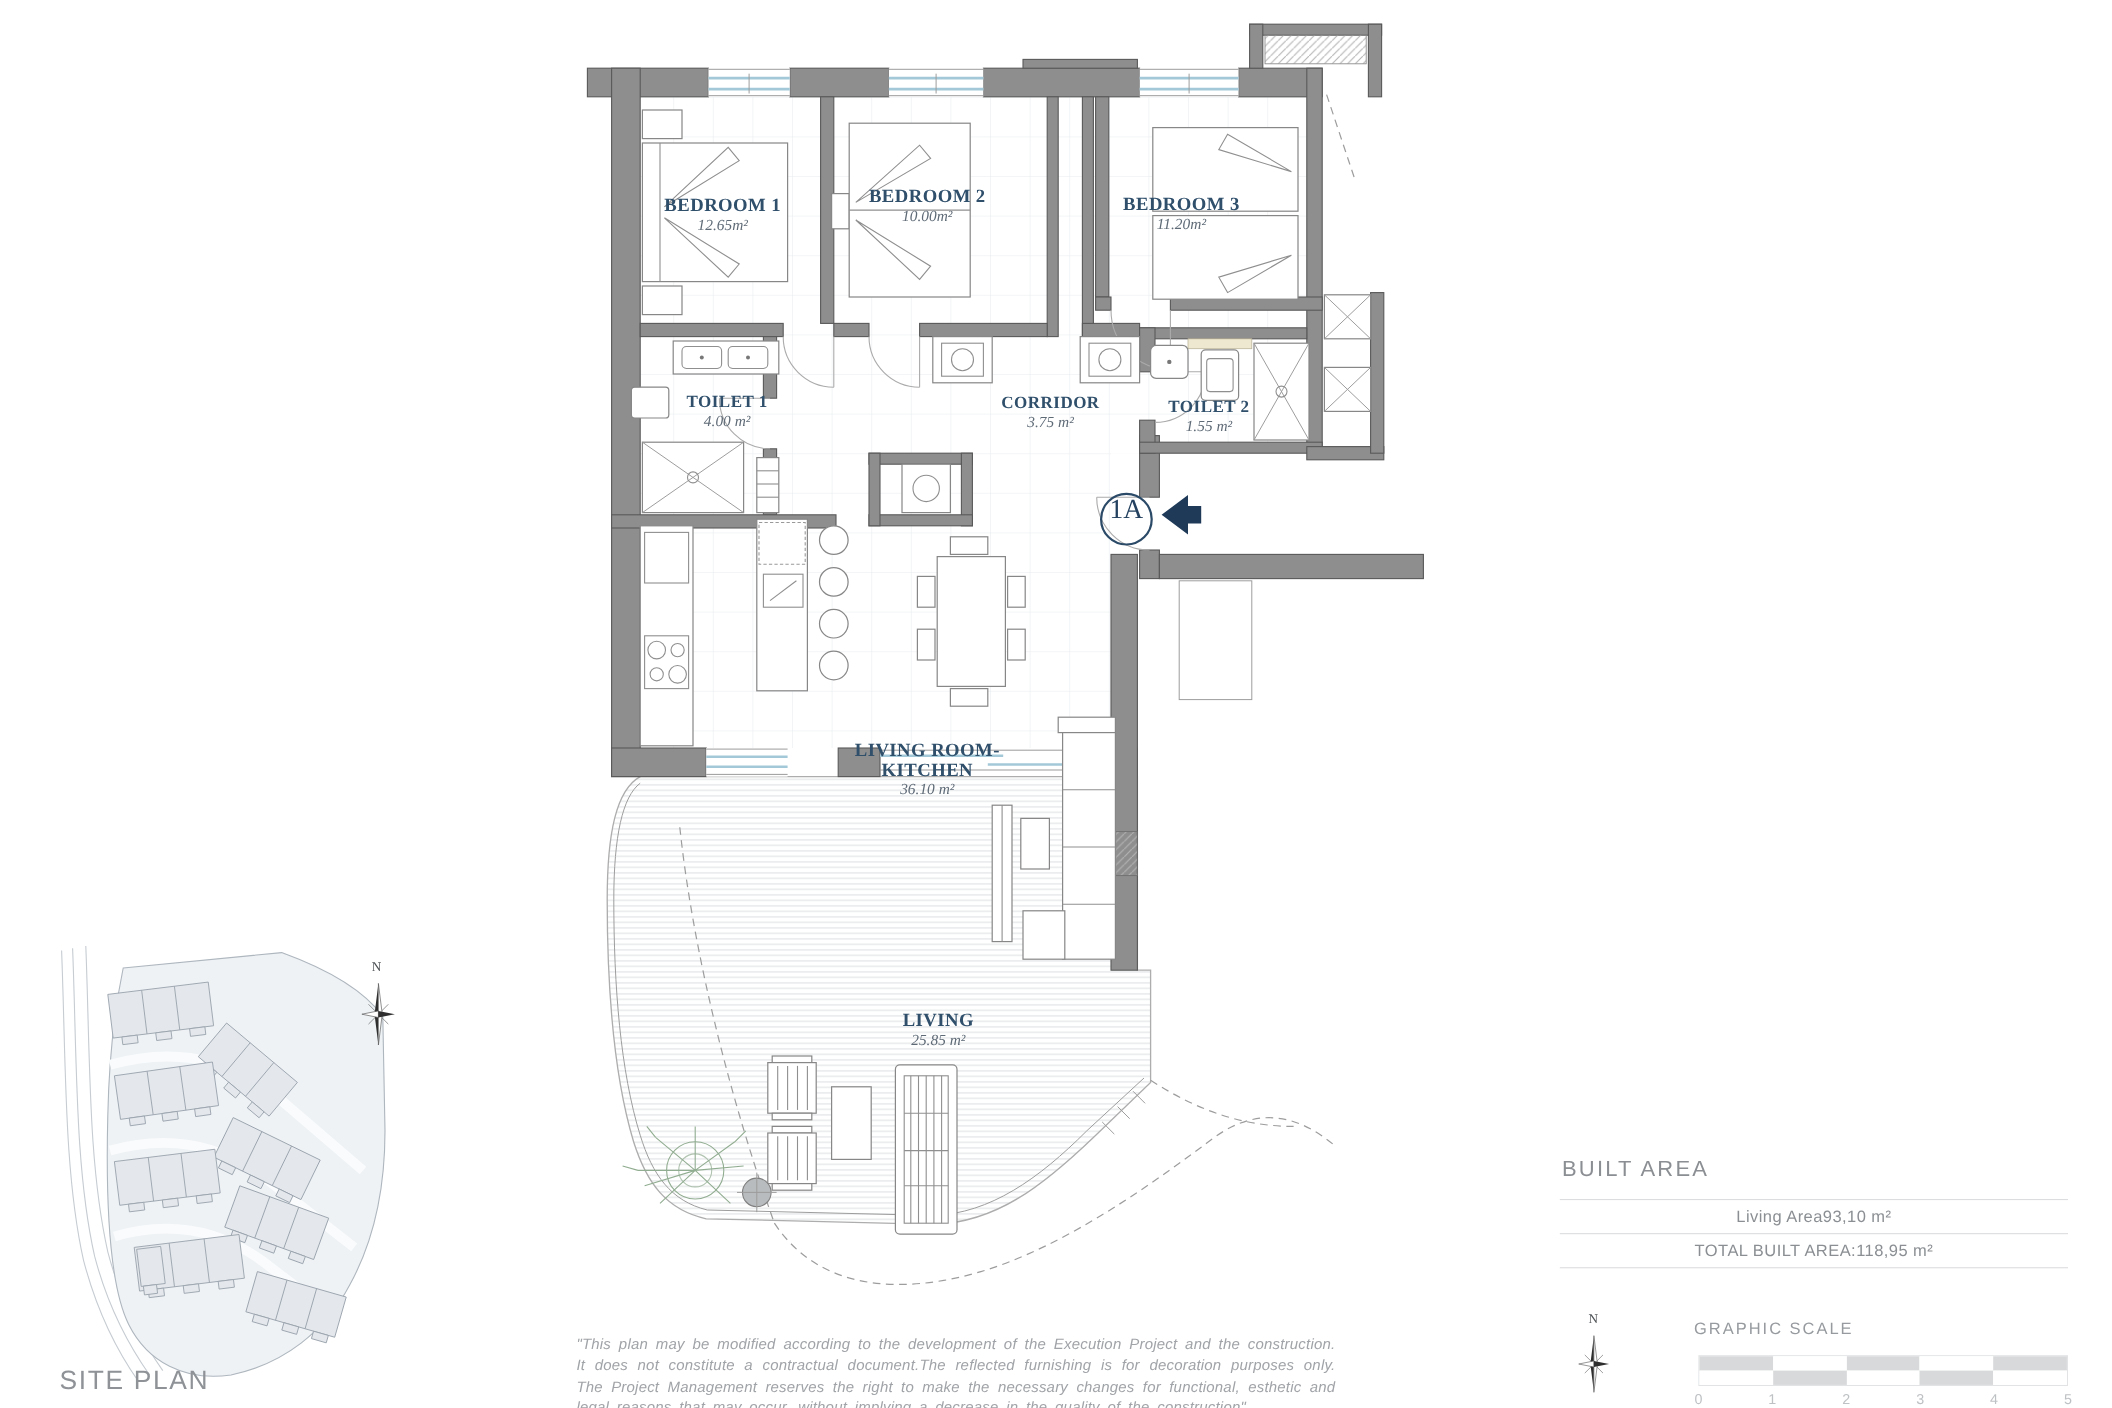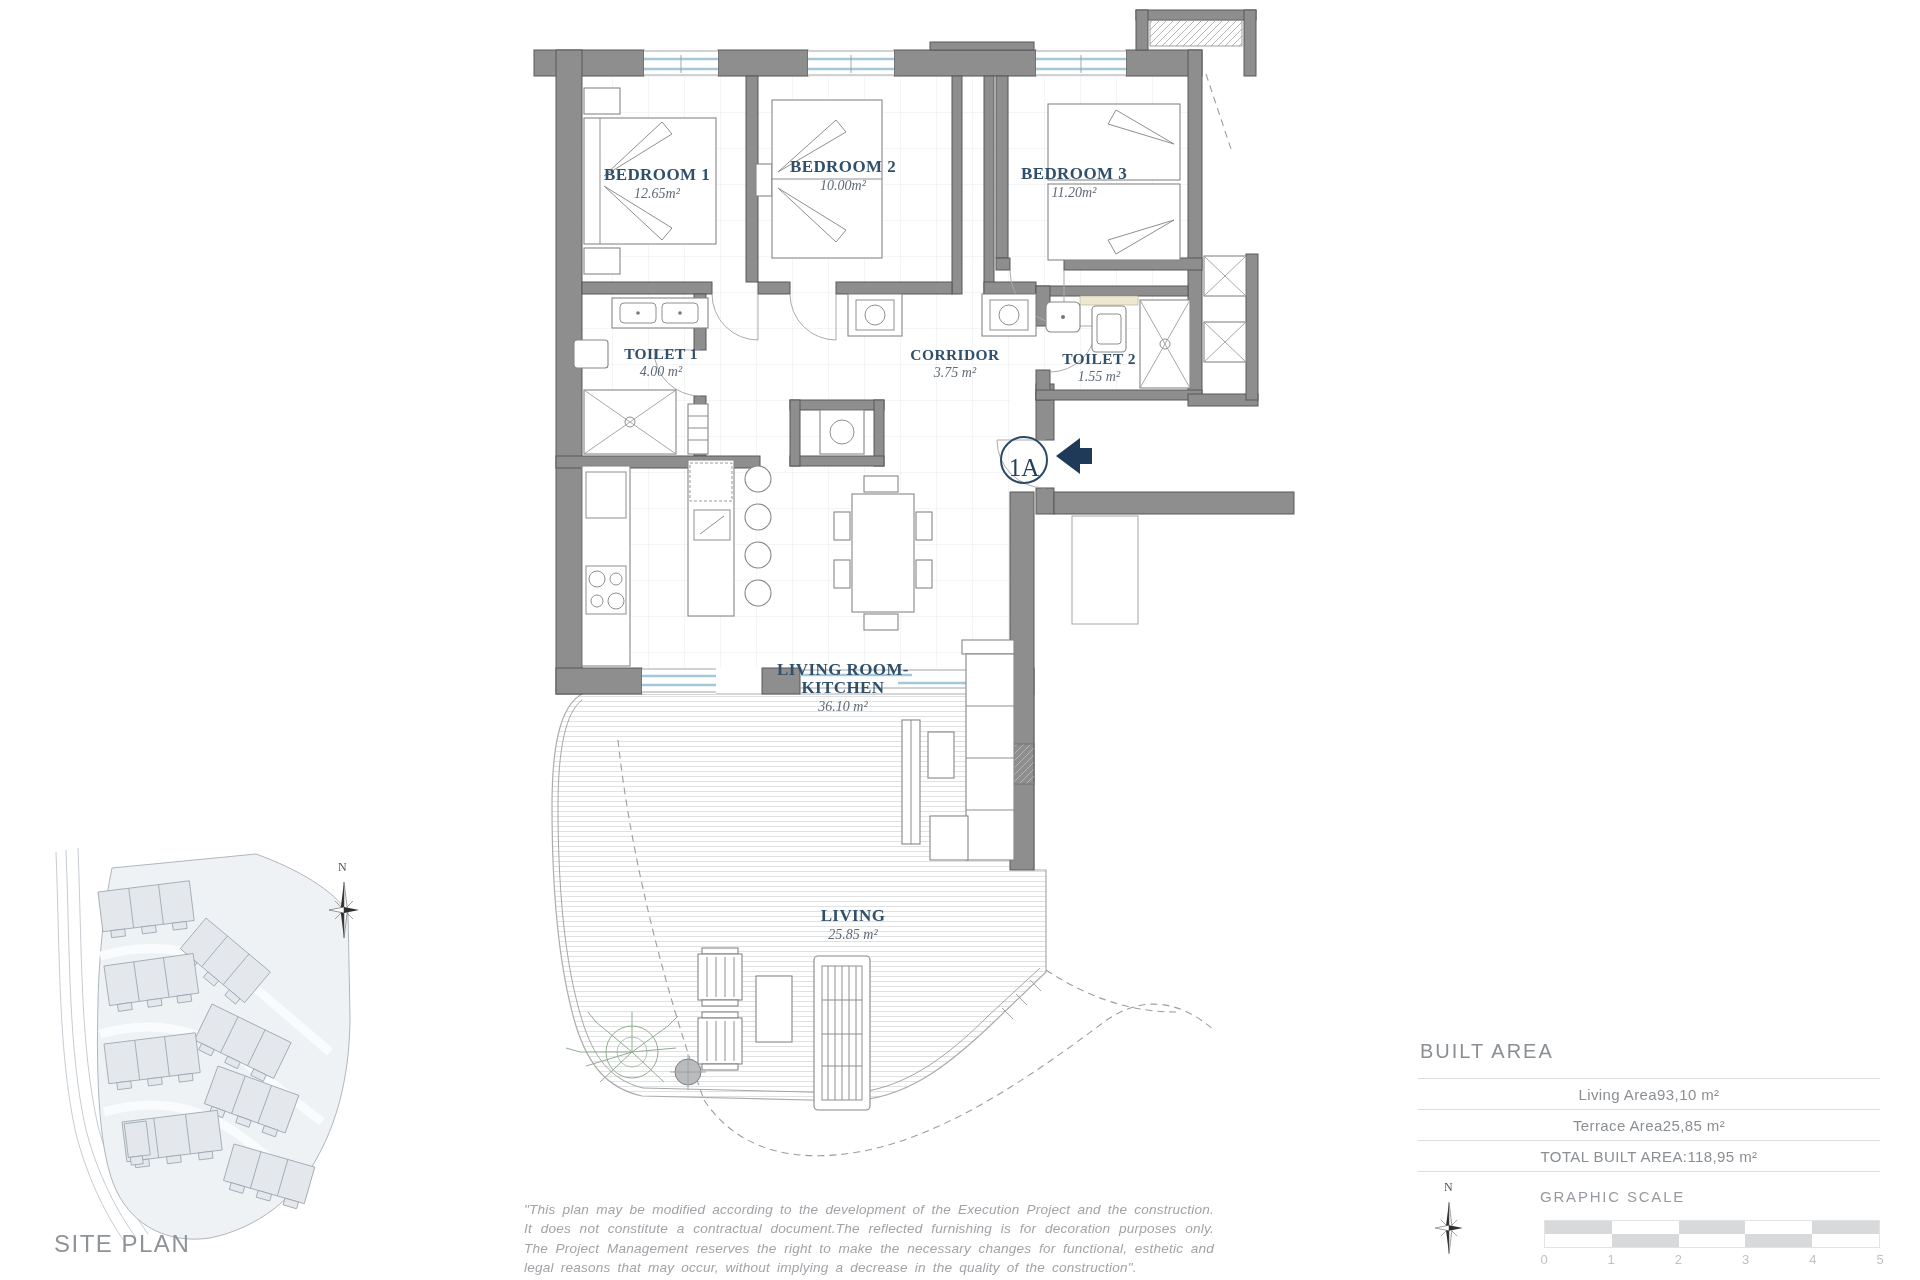--- a/index.html
+++ b/index.html
@@ -1,18 +1,18 @@
 <!DOCTYPE html>
 <html><head>
 <meta charset="utf-8">
 <style>
   html,body{margin:0;padding:0;background:#fff;}
   body{width:1920px;height:1280px;position:relative;overflow:hidden;
        font-family:"Liberation Sans",sans-serif;}
-  .canvas{position:absolute;left:0;top:4px;width:1920px;height:998px;background:#fff;}
+  .canvas{position:absolute;left:0;top:16px;width:1920px;height:998px;background:#fff;}
   svg.plan{position:absolute;left:0;top:0;z-index:1;}
 
   
   .wall{fill:#8e8e8e;stroke:#595959;stroke-width:1;}
   .wline{stroke:#a3c8d8;stroke-width:2.4;fill:none;}
   .thin{stroke:#9c9c9c;stroke-width:.9;fill:none;}
   .edge{stroke:#8d8d8d;stroke-width:.8;fill:none;}
   .furn{fill:#fff;stroke:#878787;stroke-width:1.1;}
   .furnl{fill:none;stroke:#8f8f8f;stroke-width:1;}
   .arc{fill:none;stroke:#ababab;stroke-width:1;}
@@ -26,21 +26,21 @@
   
   .room-tag{position:absolute;transform:translate(-50%,-50%);text-align:center;
             white-space:nowrap;z-index:3;}
   .room-name{font-family:"Liberation Serif",serif;font-weight:700;font-size:17px;
              letter-spacing:.4px;color:#2f4f6b;line-height:1.05;}
   .room-area{font-family:"Liberation Serif",serif;font-style:italic;font-size:14px;
              color:#5e6a76;margin-top:2px;}
   .small .room-name{font-size:15.5px;}
   .unit-badge{position:absolute;left:1000px;top:432px;width:48px;height:48px;
               border:2.6px solid #2b4a68;border-radius:50%;box-sizing:border-box;
-              display:flex;align-items:flex-end;justify-content:center;
+              display:flex;align-items:flex-start;justify-content:center;
               font-family:"Liberation Serif",serif;font-size:25px;color:#24415f;z-index:3;}
   .n-label{position:absolute;font-size:12px;color:#4f5356;
            font-family:"Liberation Serif",serif;z-index:3;}
   .site-plan-label{position:absolute;left:54px;top:1226px;font-size:24px;
                    letter-spacing:1.5px;color:#8f9397;z-index:3;}
   .built{position:absolute;left:1418px;top:1036px;width:462px;z-index:3;color:#8b8f93;}
   .built-title{font-size:20px;letter-spacing:2px;margin:0 0 15px 2px;}
   .built-table{font-size:15px;}
   .brow{display:flex;justify-content:center;border-top:1px solid #dcdddf;
         padding:7px 2px 6px 2px;letter-spacing:.4px;}
@@ -461,24 +461,20 @@
 <div class="site-plan-label">SITE PLAN</div>
 
 <div class="built">
   <div class="built-title">BUILT AREA</div>
   <div class="built-table">
     <div class="brow">
       <span>Living Area</span>
       <span>93,10 m²</span>
     </div>
     <div class="brow">
-      <span>Terrace Area</span>
-      <span>25,85 m²</span>
-    </div>
-    <div class="brow">
       <span>TOTAL BUILT AREA:</span>
       <span>118,95 m²</span>
     </div>
   </div>
 </div>
 
 <div class="gs-title">GRAPHIC SCALE</div>
 <div class="gs-bar">
   <div class="gs-row">
     <div class="gs-seg seg-g"></div>

